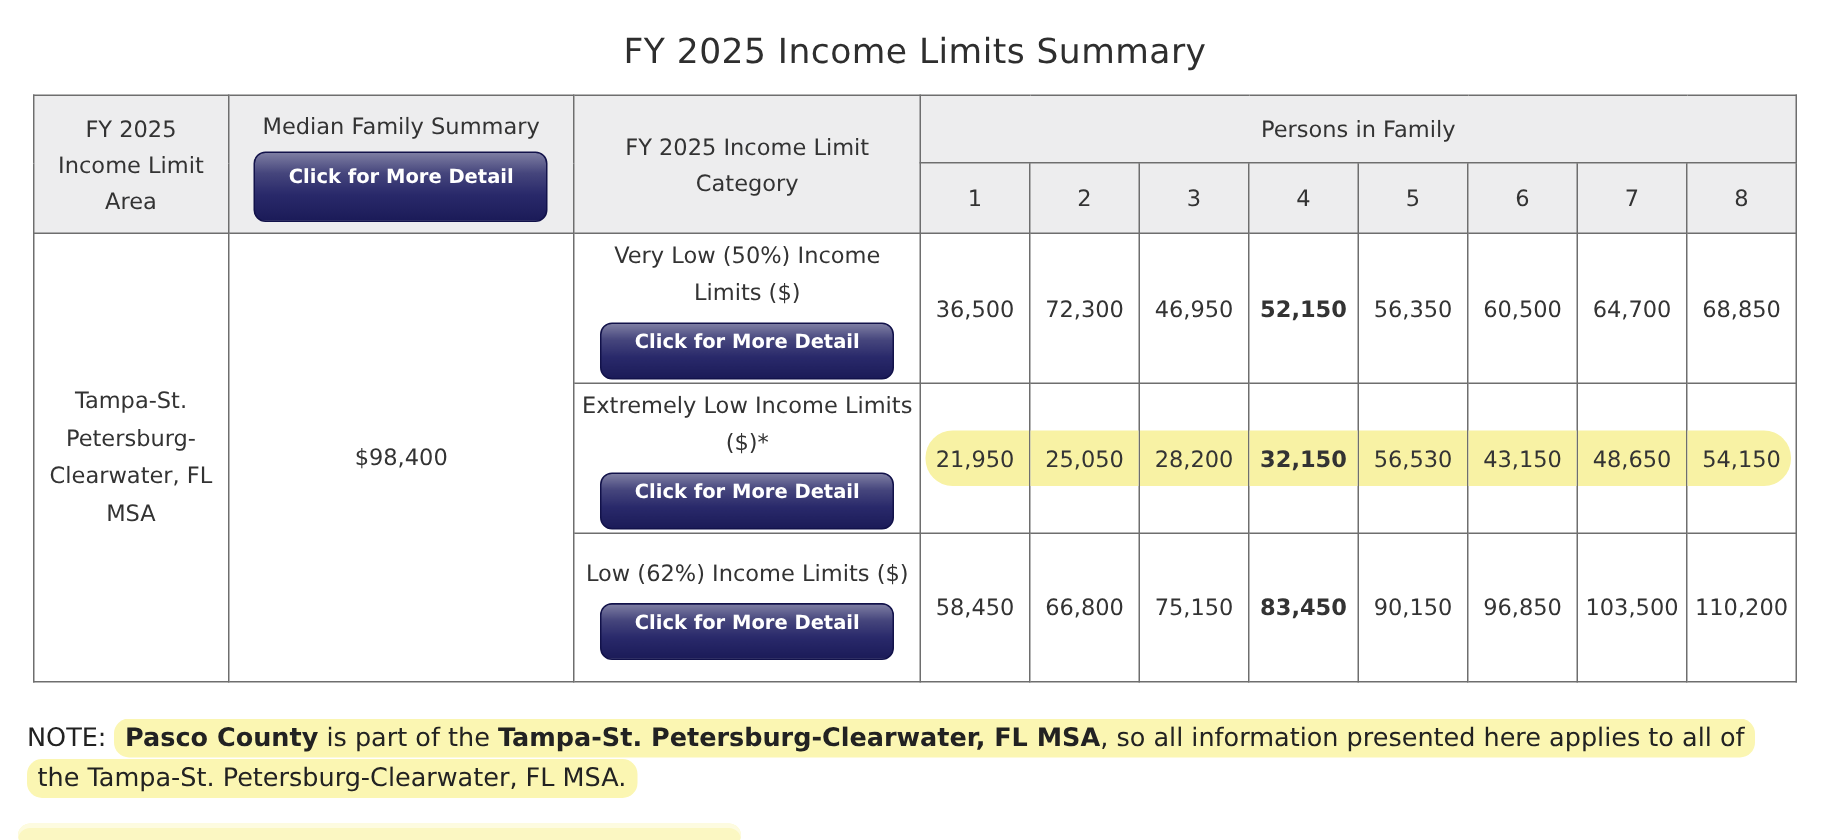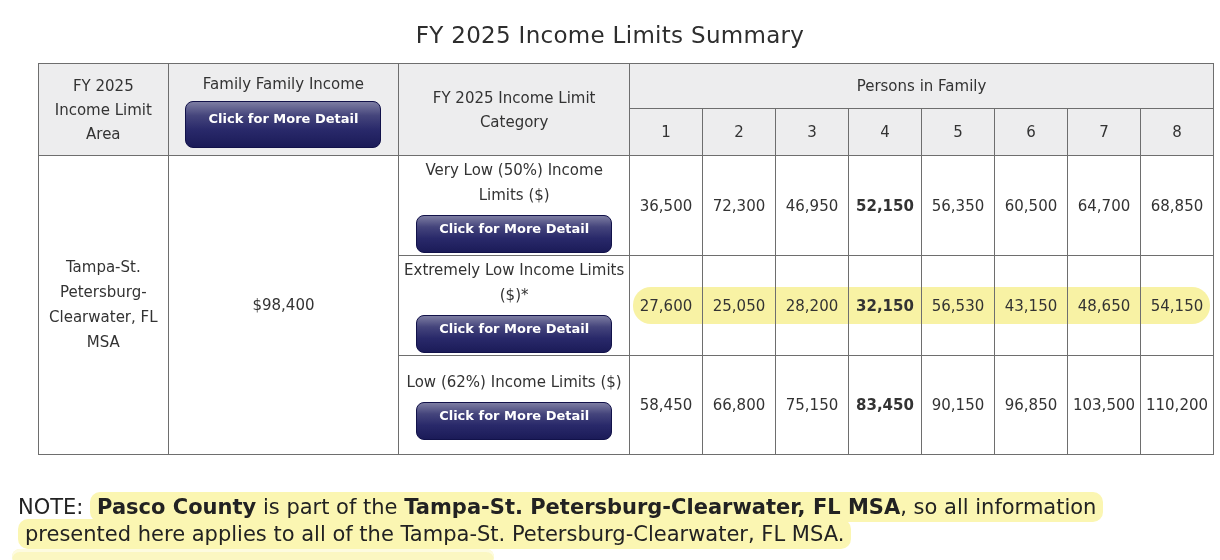--- a/index.html
+++ b/index.html
@@ -17,21 +17,21 @@
     text-align: center;
     font-size: 23px;
     color: #2e2e2e;
     margin-top: 22px;
     letter-spacing: 0.3px;
   }
   table.limits {
     border-collapse: collapse;
     table-layout: auto;
     width: 1176px;
-    margin: 15px 0 0 38px;
+    margin: 15px 0 0 22px;
     font-size: 15px;
   }
   table.limits th, table.limits td {
     border: 1px solid #6e6e6e;
     text-align: center;
     vertical-align: middle;
     font-weight: normal;
     color: #333333;
     padding: 2px 4px;
   }
@@ -81,23 +81,23 @@
     content: "";
     position: absolute;
     left: 0; right: 0;
     top: 31px; bottom: 31px;
     background: #f8f2a4;
     z-index: 0;
   }
   td.val-cell.hl.first::before { left: 3px; border-radius: 18px 0 0 18px; }
   td.val-cell.hl.last::before  { right: 3px; border-radius: 0 18px 18px 0; }
   p.note {
-    margin: 39px 30px 0 18px;
+    margin: 24px 30px 0 18px;
     width: 1160px;
-    font-size: 21px;
+    font-size: 17px;
     line-height: 27px;
     color: #222222;
   }
   .hl-note {
     background: #fbf6b2;
     border-radius: 10px;
     padding: 3px 7px;
     -webkit-box-decoration-break: clone;
     box-decoration-break: clone;
   }
@@ -116,21 +116,21 @@
 </head>
 <body>
 
 <div class="page-title">FY 2025 Income Limits Summary</div>
 
 <table class="limits">
   <thead>
     <tr class="persons-label-row">
       <th rowspan="2" class="span2" style="width:125px">FY 2025 Income Limit Area</th>
       <th rowspan="2" class="span2" style="width:225px">
-        <div>Family Family Income</div>
+        <div>Median Family Summary</div>
         <span class="detail-btn">Click for More Detail</span>
       </th>
       <th rowspan="2" class="span2" style="width:225px">FY 2025 Income Limit Category</th>
       <th colspan="8">Persons in Family</th>
     </tr>
     <tr class="person-counts-row" id="person-counts">
         <th>1</th>
         <th>2</th>
         <th>3</th>
         <th>4</th>
@@ -155,21 +155,21 @@
         <td class="val-cell"><span class="val">56,350</span></td>
         <td class="val-cell"><span class="val">60,500</span></td>
         <td class="val-cell"><span class="val">64,700</span></td>
         <td class="val-cell last"><span class="val">68,850</span></td>
       </tr>
     <tr style="height:99px">
       <td class="cat-cell">
         <div class="cat-label">Extremely Low Income Limits ($)*</div>
         <span class="detail-btn">Click for More Detail</span>
       </td>
-    <td class="val-cell hl first"><span class="val">27,600</span></td>
+    <td class="val-cell hl first"><span class="val">21,950</span></td>
         <td class="val-cell hl"><span class="val">25,050</span></td>
         <td class="val-cell hl"><span class="val">28,200</span></td>
         <td class="val-cell hl bold"><span class="val">32,150</span></td>
         <td class="val-cell hl"><span class="val">56,530</span></td>
         <td class="val-cell hl"><span class="val">43,150</span></td>
         <td class="val-cell hl"><span class="val">48,650</span></td>
         <td class="val-cell hl last"><span class="val">54,150</span></td>
       </tr>
     <tr style="height:99px">
       <td class="cat-cell">

